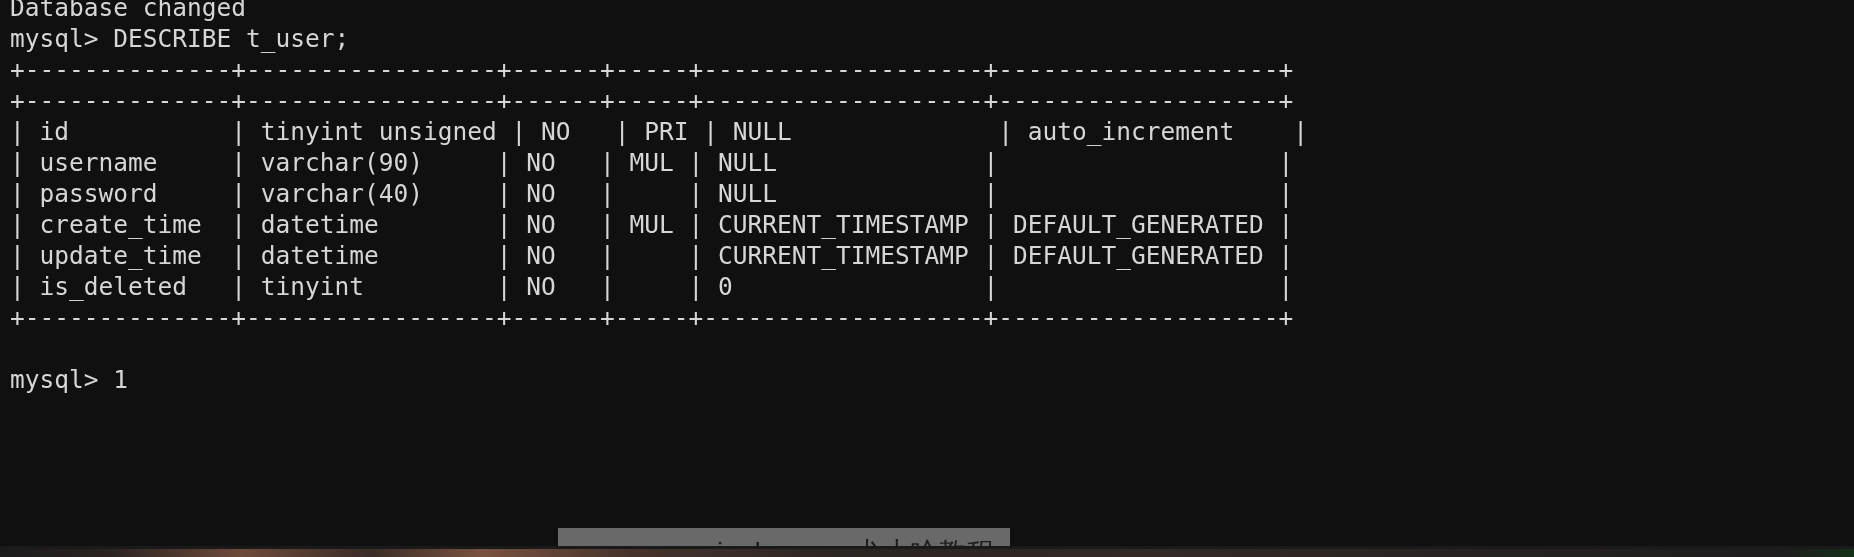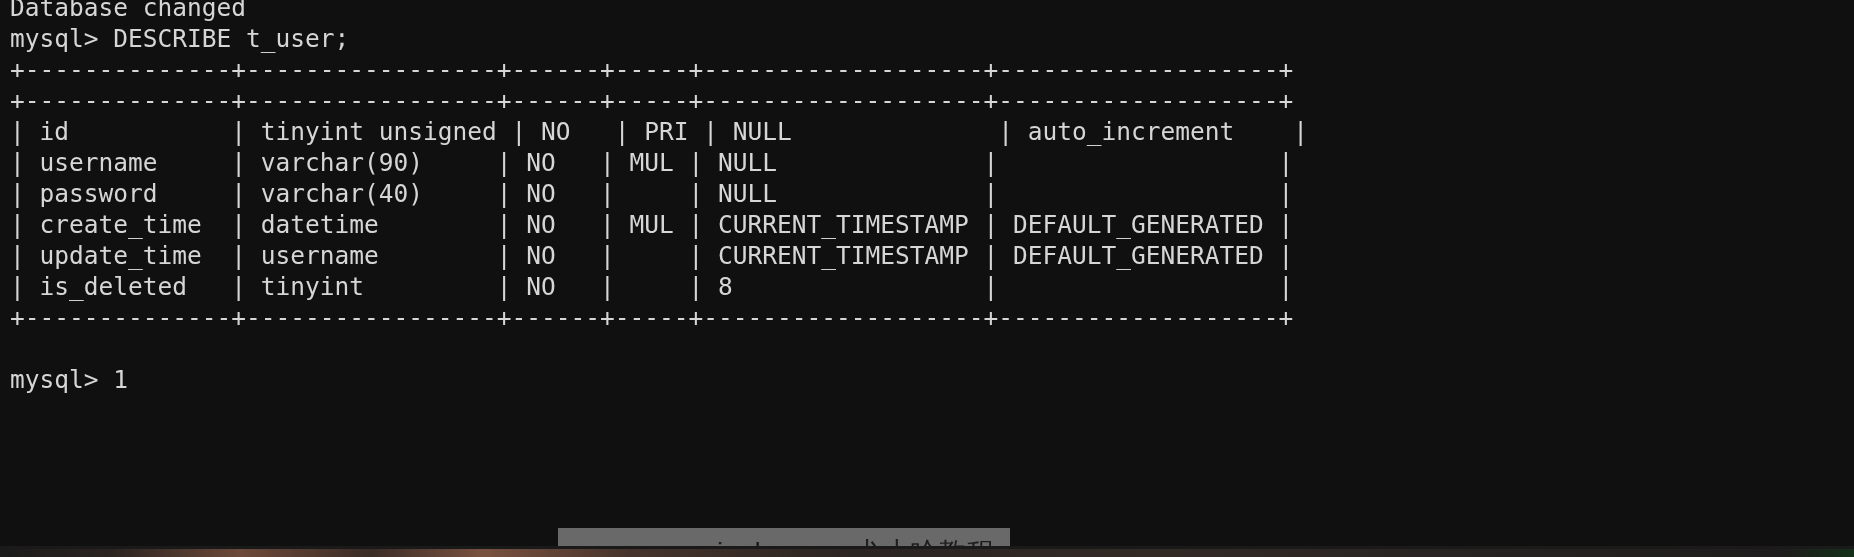--- a/index.html
+++ b/index.html
@@ -109,22 +109,22 @@
 
     <div class="term-line">+--------------+-----------------+------+-----+-------------------+-------------------+</div>
 
 
     <div class="term-line">+--------------+-----------------+------+-----+-------------------+-------------------+</div>
 
     <div class="term-line">| id           | tinyint unsigned | NO   | PRI | NULL              | auto_increment    |</div>
     <div class="term-line">| username     | varchar(90)     | NO   | MUL | NULL              |                   |</div>
     <div class="term-line">| password     | varchar(40)     | NO   |     | NULL              |                   |</div>
     <div class="term-line">| create_time  | datetime        | NO   | MUL | CURRENT_TIMESTAMP | DEFAULT_GENERATED |</div>
-    <div class="term-line">| update_time  | username        | NO   |     | CURRENT_TIMESTAMP | DEFAULT_GENERATED |</div>
-    <div class="term-line">| is_deleted   | tinyint         | NO   |     | 8                 |                   |</div>
+    <div class="term-line">| update_time  | datetime        | NO   |     | CURRENT_TIMESTAMP | DEFAULT_GENERATED |</div>
+    <div class="term-line">| is_deleted   | tinyint         | NO   |     | 0                 |                   |</div>
 
     <div class="term-line">+--------------+-----------------+------+-----+-------------------+-------------------+</div>
 
 
     <div class="term-line blank-line"></div>
 
     <div class="term-line">mysql&gt; 1</div>
 
   </div>
 

